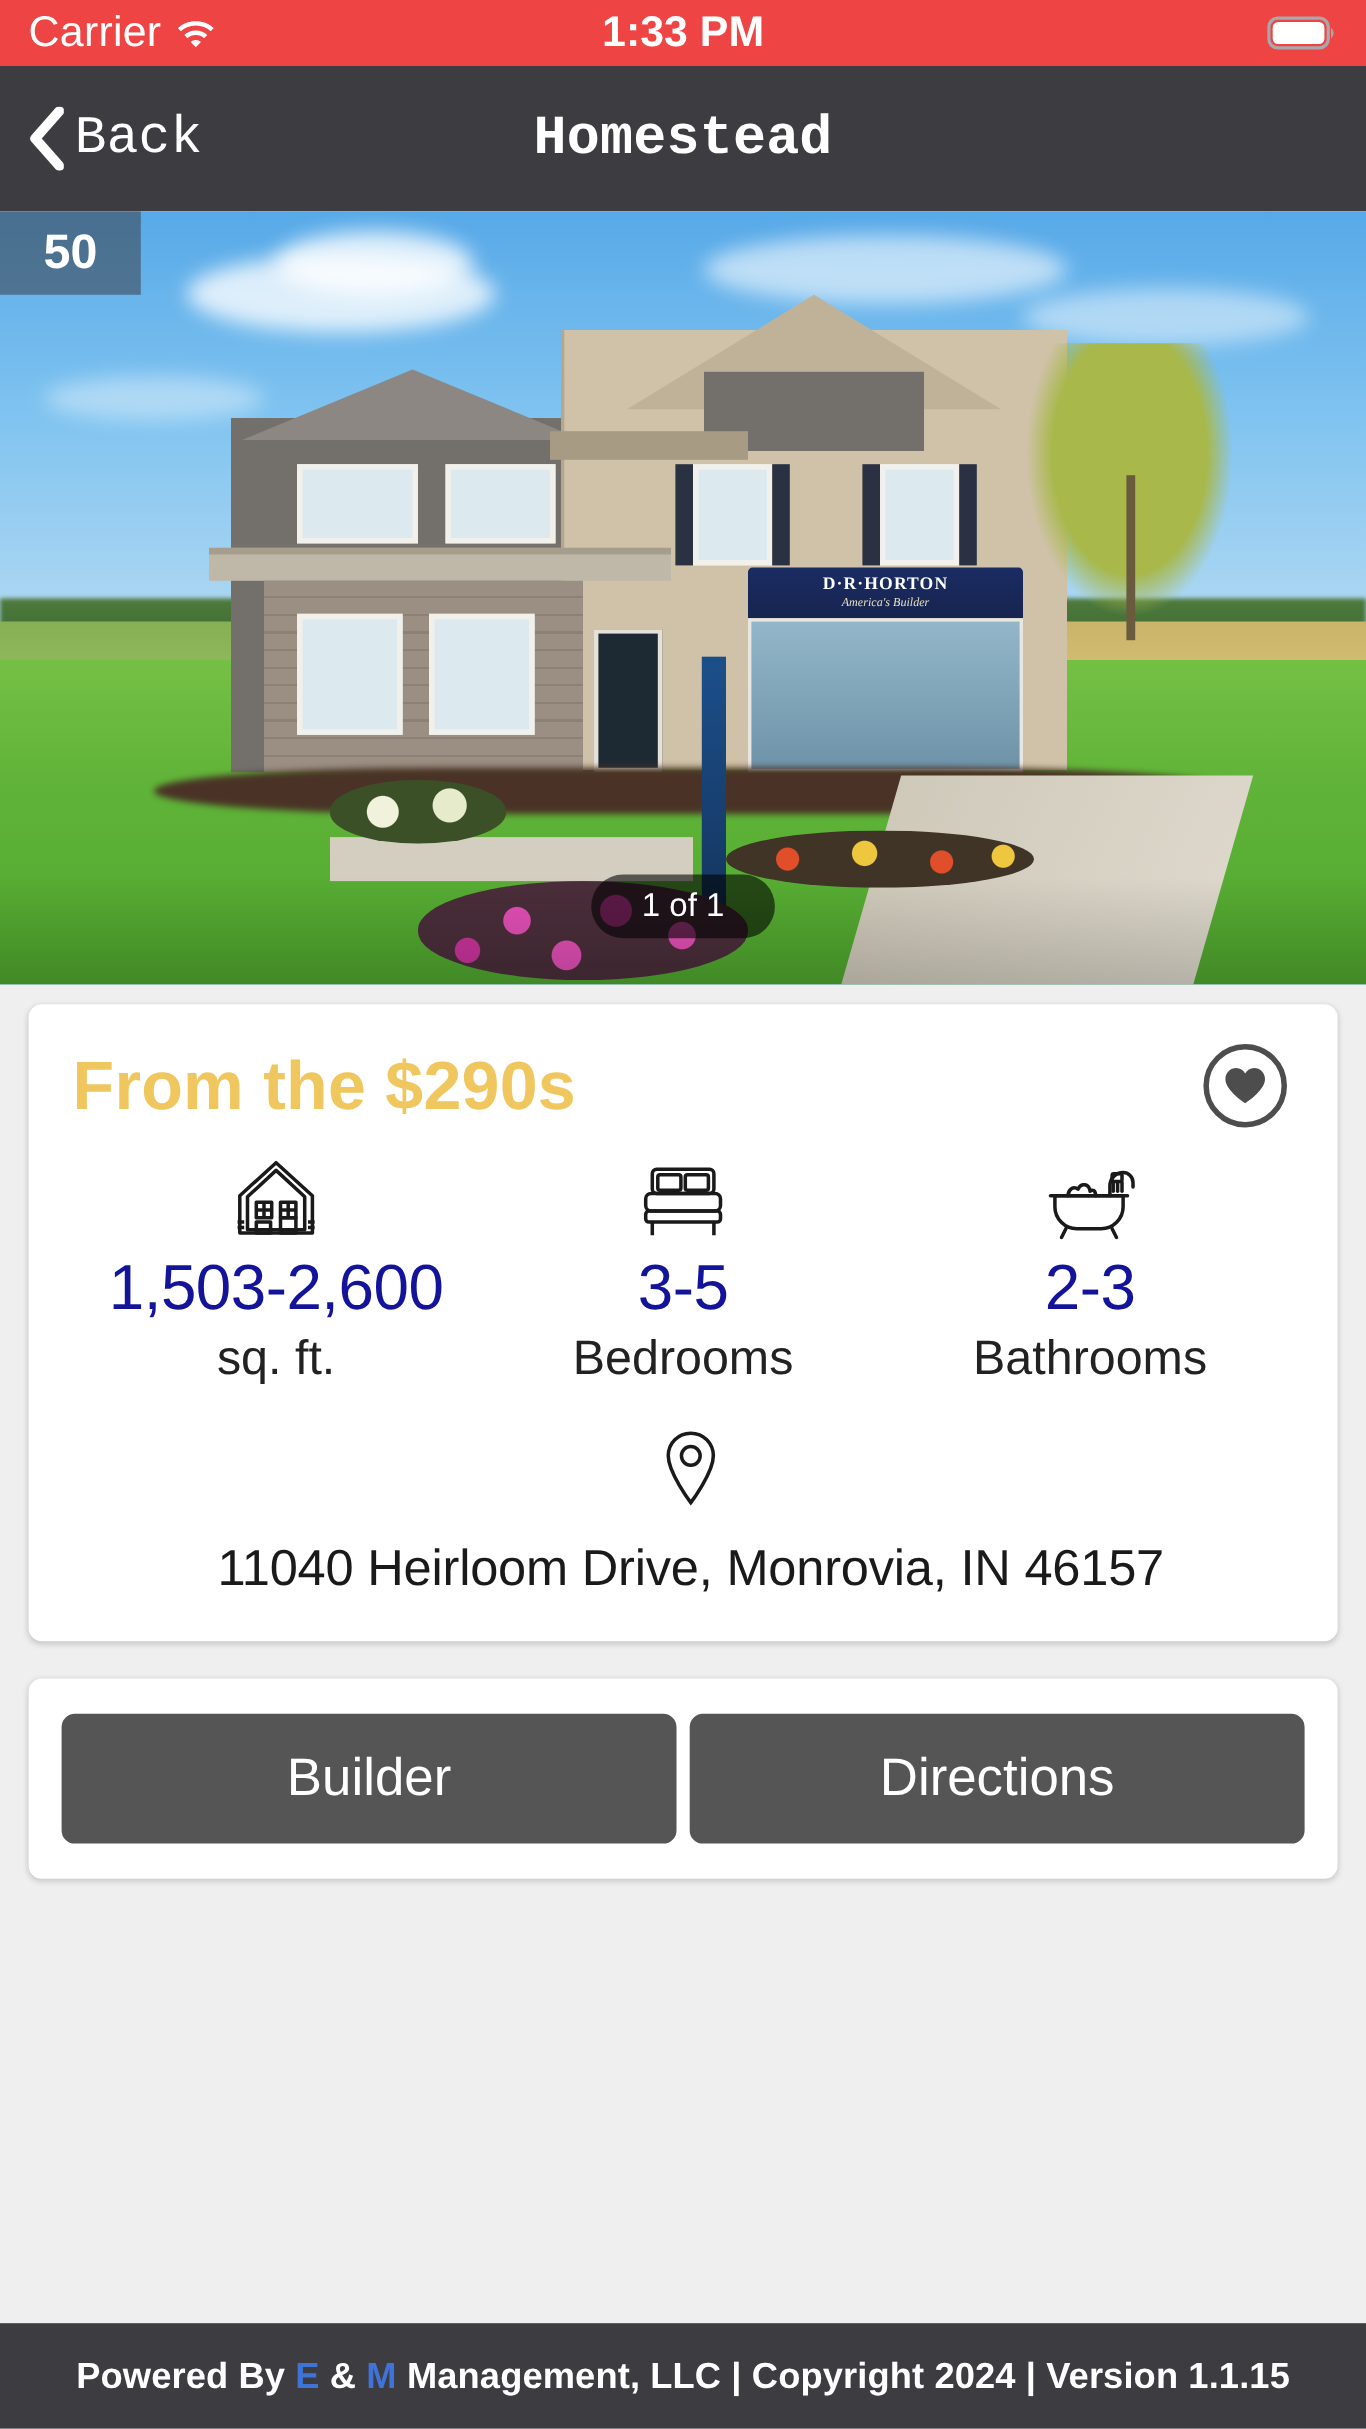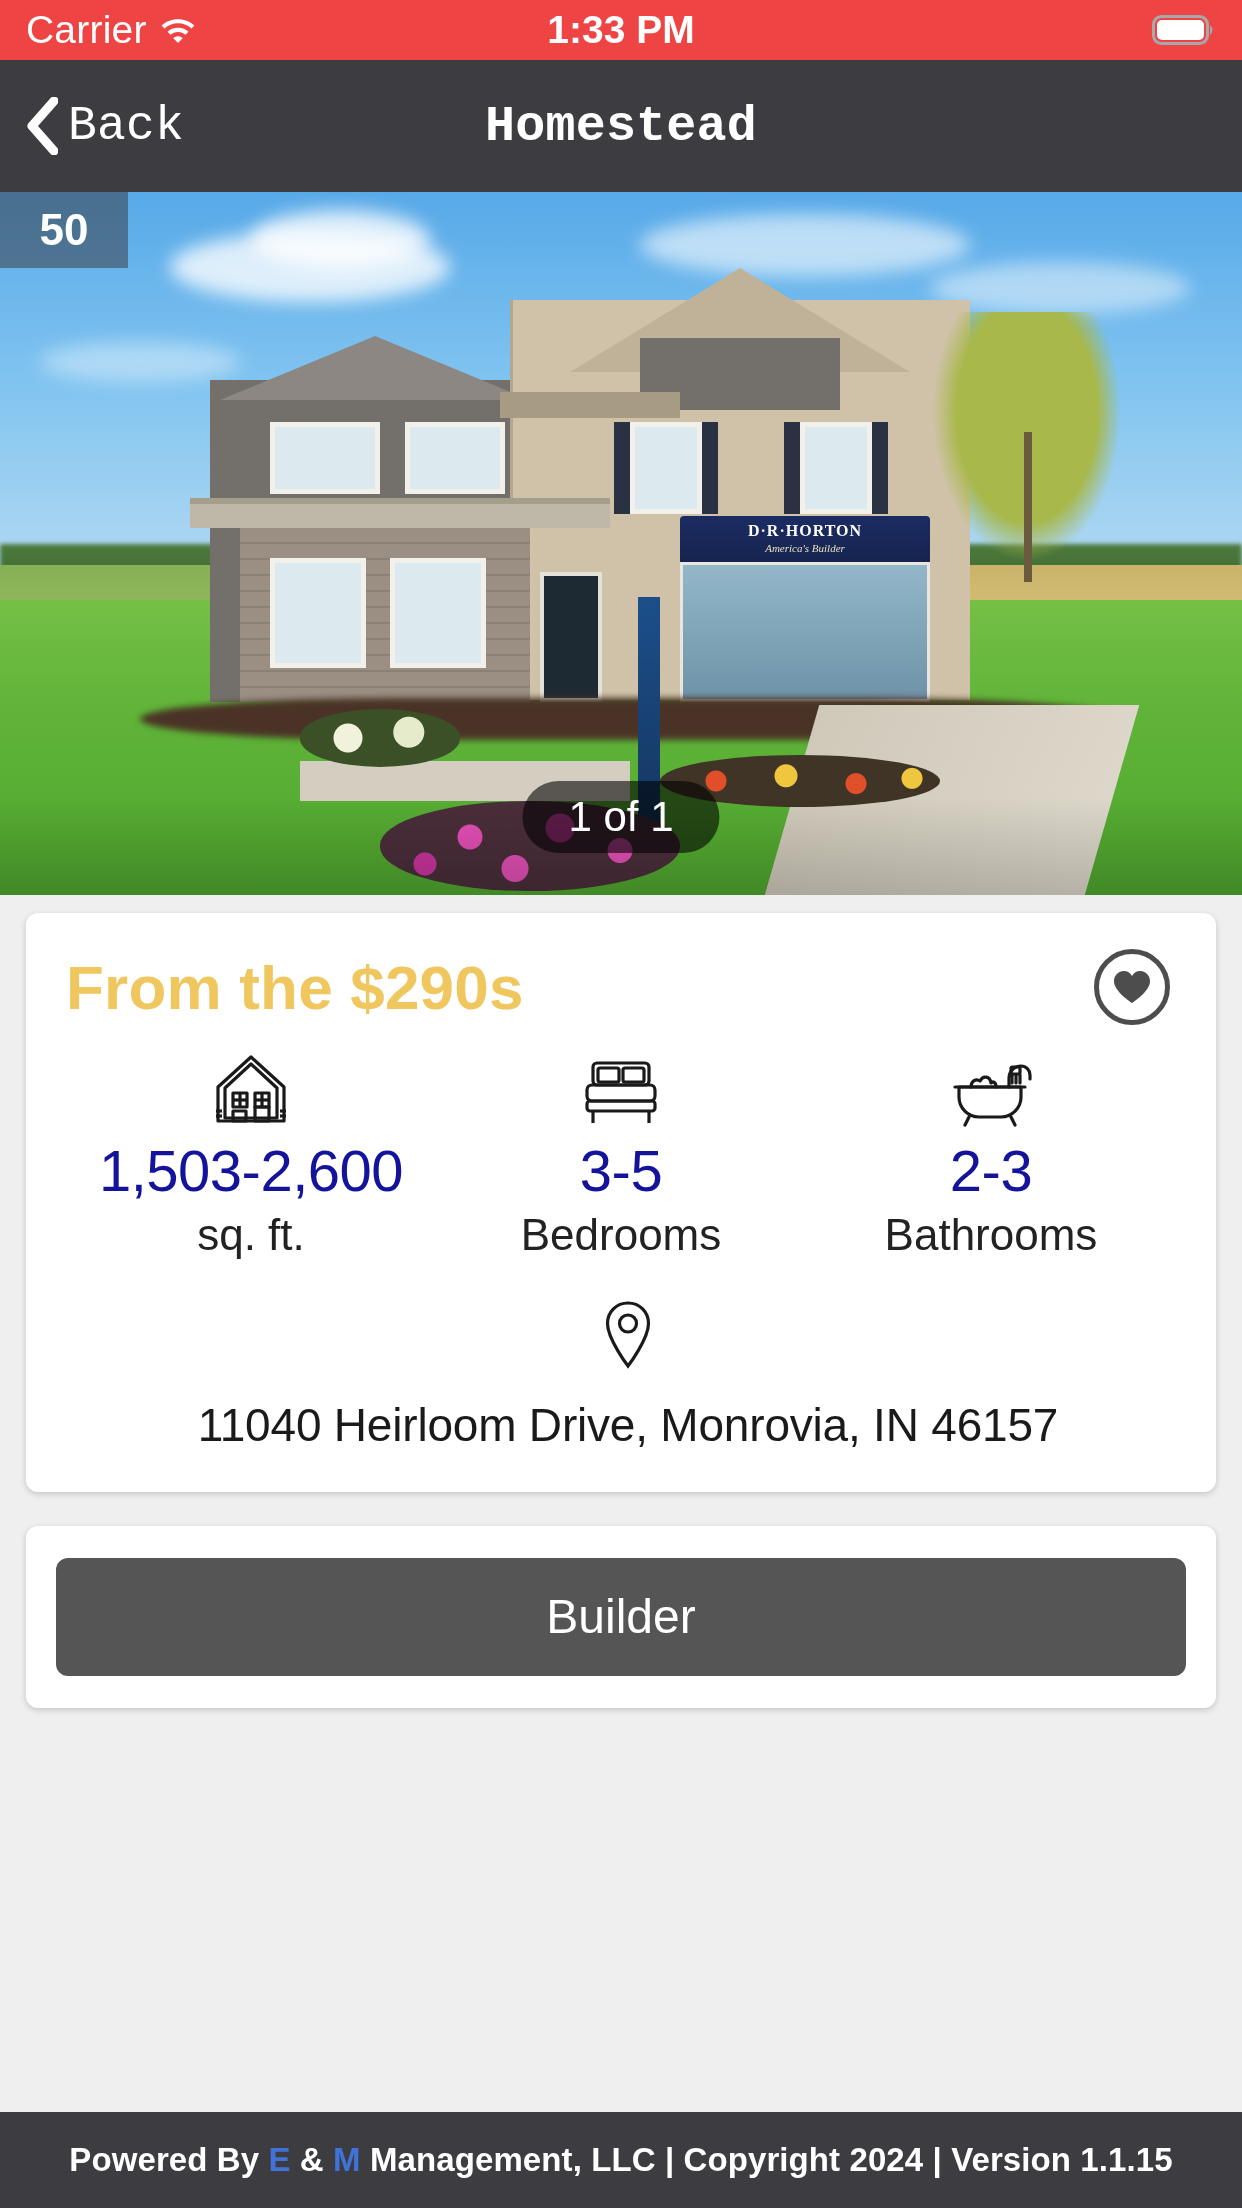--- a/index.html
+++ b/index.html
@@ -304,21 +304,21 @@
   }
   .hero-pager {
     position: absolute;
     left: 50%;
     transform: translateX(-50%);
     bottom: 42px;
     background: rgba(0,0,0,0.58);
     border-radius: 46px;
     padding: 12px 46px;
     color: #FFFFFF;
-    font-size: 42px;
+    font-size: 30px;
   }
 
   
   .content {
     flex: 1 1 auto;
     padding: 18px 26px 0 26px;
     background: #EFEFEF;
     overflow: hidden;
   }
 
@@ -626,20 +626,21 @@
             <circle cx="26" cy="23.5" r="8.5" fill="none" stroke="#1A1A1A" stroke-width="3.2"></circle>
           </svg>
         </span>
         <div class="address-text">11040 Heirloom Drive, Monrovia, IN 46157</div>
       </div>
 
     </div>
 
     <div class="card actions-card">
       <button class="action-button">Builder</button>
+      <button class="action-button">Directions</button>
     </div>
 
   </div>
 
   <div class="footer">
     <div class="footer-text"><span>Powered By </span><span class="footer-accent">E</span><span> &amp; </span><span class="footer-accent">M</span><span> Management, LLC | Copyright 2024 | Version 1.1.15</span></div>
   </div>
 
 </div>
 

